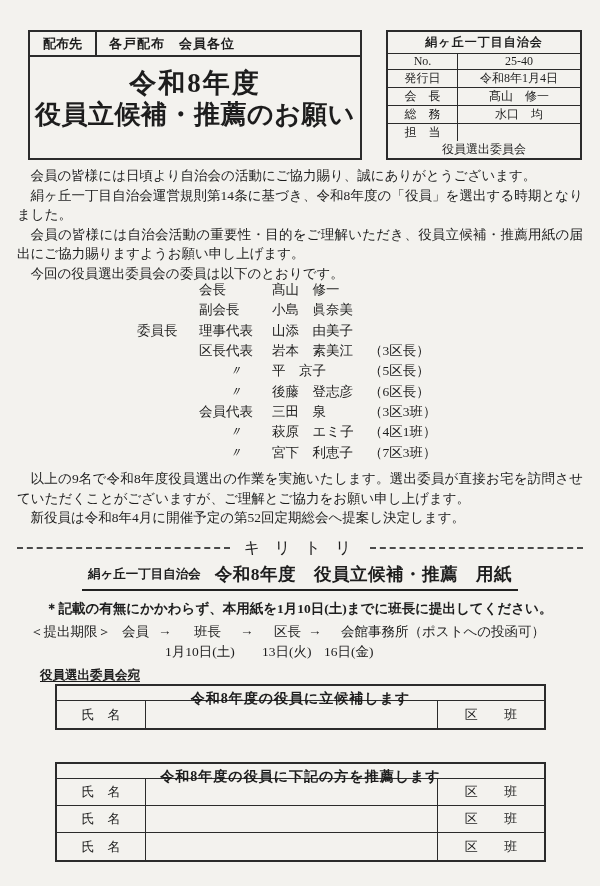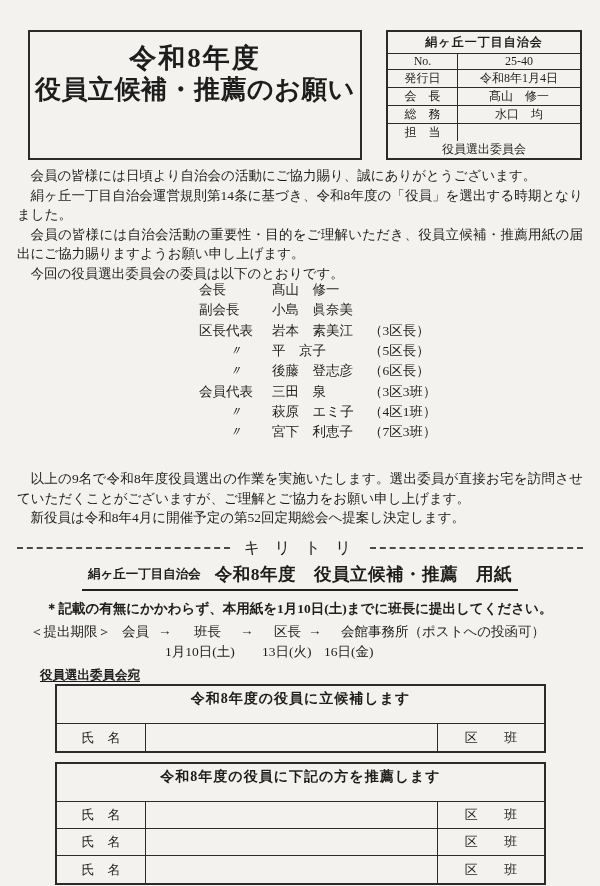--- a/index.html
+++ b/index.html
@@ -55,33 +55,37 @@
   .dl-a3 { left:308px; top:0; }
   .dl-s4 { left:341px; top:0; }
   .dl-d1 { left:165px; top:20px; }
   .dl-d2 { left:262px; top:20px; }
   .dl-d3 { left:324px; top:20px; }
   .addressee { position:absolute; top:667px; left:40px; font-size:12.5px; font-weight:bold; text-decoration:underline; text-underline-offset:2px; }
   
   .f-table { position:absolute; left:55px; width:491px; border:2px solid #2b2b2b; }
   .t-candidacy { top:684px; }
   .t-recommend { top:762px; }
-  .f-header { height:38px; line-height:26px; text-align:center; font-weight:bold; font-size:14px; border-bottom:1.5px solid #2b2b2b; letter-spacing:1px; }
+  .f-header { height:15px; line-height:26px; text-align:center; font-weight:bold; font-size:14px; border-bottom:1.5px solid #2b2b2b; letter-spacing:1px; }
   .f-row { height:27px; display:flex; border-bottom:1.5px solid #2b2b2b; font-size:13px; }
   .f-row:last-child { border-bottom:none; }
   .f-name-lbl { width:89px; border-right:1.5px solid #2b2b2b; display:flex; align-items:center; justify-content:center; }
   .f-blank { flex:1; border-right:1.5px solid #2b2b2b; }
   .f-kuhan { width:106px; display:flex; align-items:center; justify-content:space-evenly; }
 </style>
 </head>
 <body>
 
 <div class="page">
 
   <div class="left-box">
+    <div class="dist-row">
+      <div class="dist-label">配布先</div>
+      <div class="dist-value">各戸配布　会員各位</div>
+    </div>
     <div class="title-area">
       <div class="title-l1">令和8年度</div>
       <div class="title-l2">役員立候補・推薦のお願い</div>
     </div>
   </div>
 
   <div class="info-table">
     <div class="info-org">絹ヶ丘一丁目自治会</div>
     <div class="info-row">
       <div class="lbl">No.</div>
@@ -116,20 +120,26 @@
     <div class="c-row">
       <span class="c-group"></span>
       <span class="c-role">会長</span>
       <span class="c-name">髙山　修一</span>
       <span class="c-note"></span>
     </div>
     <div class="c-row">
       <span class="c-group"></span>
       <span class="c-role">副会長</span>
       <span class="c-name">小島　眞奈美</span>
+      <span class="c-note"></span>
+    </div>
+    <div class="c-row">
+      <span class="c-group">委員長</span>
+      <span class="c-role">理事代表</span>
+      <span class="c-name">山添　由美子</span>
       <span class="c-note"></span>
     </div>
     <div class="c-row">
       <span class="c-group"></span>
       <span class="c-role">区長代表</span>
       <span class="c-name">岩本　素美江</span>
       <span class="c-note">（3区長）</span>
     </div>
     <div class="c-row">
       <span class="c-group"></span>

